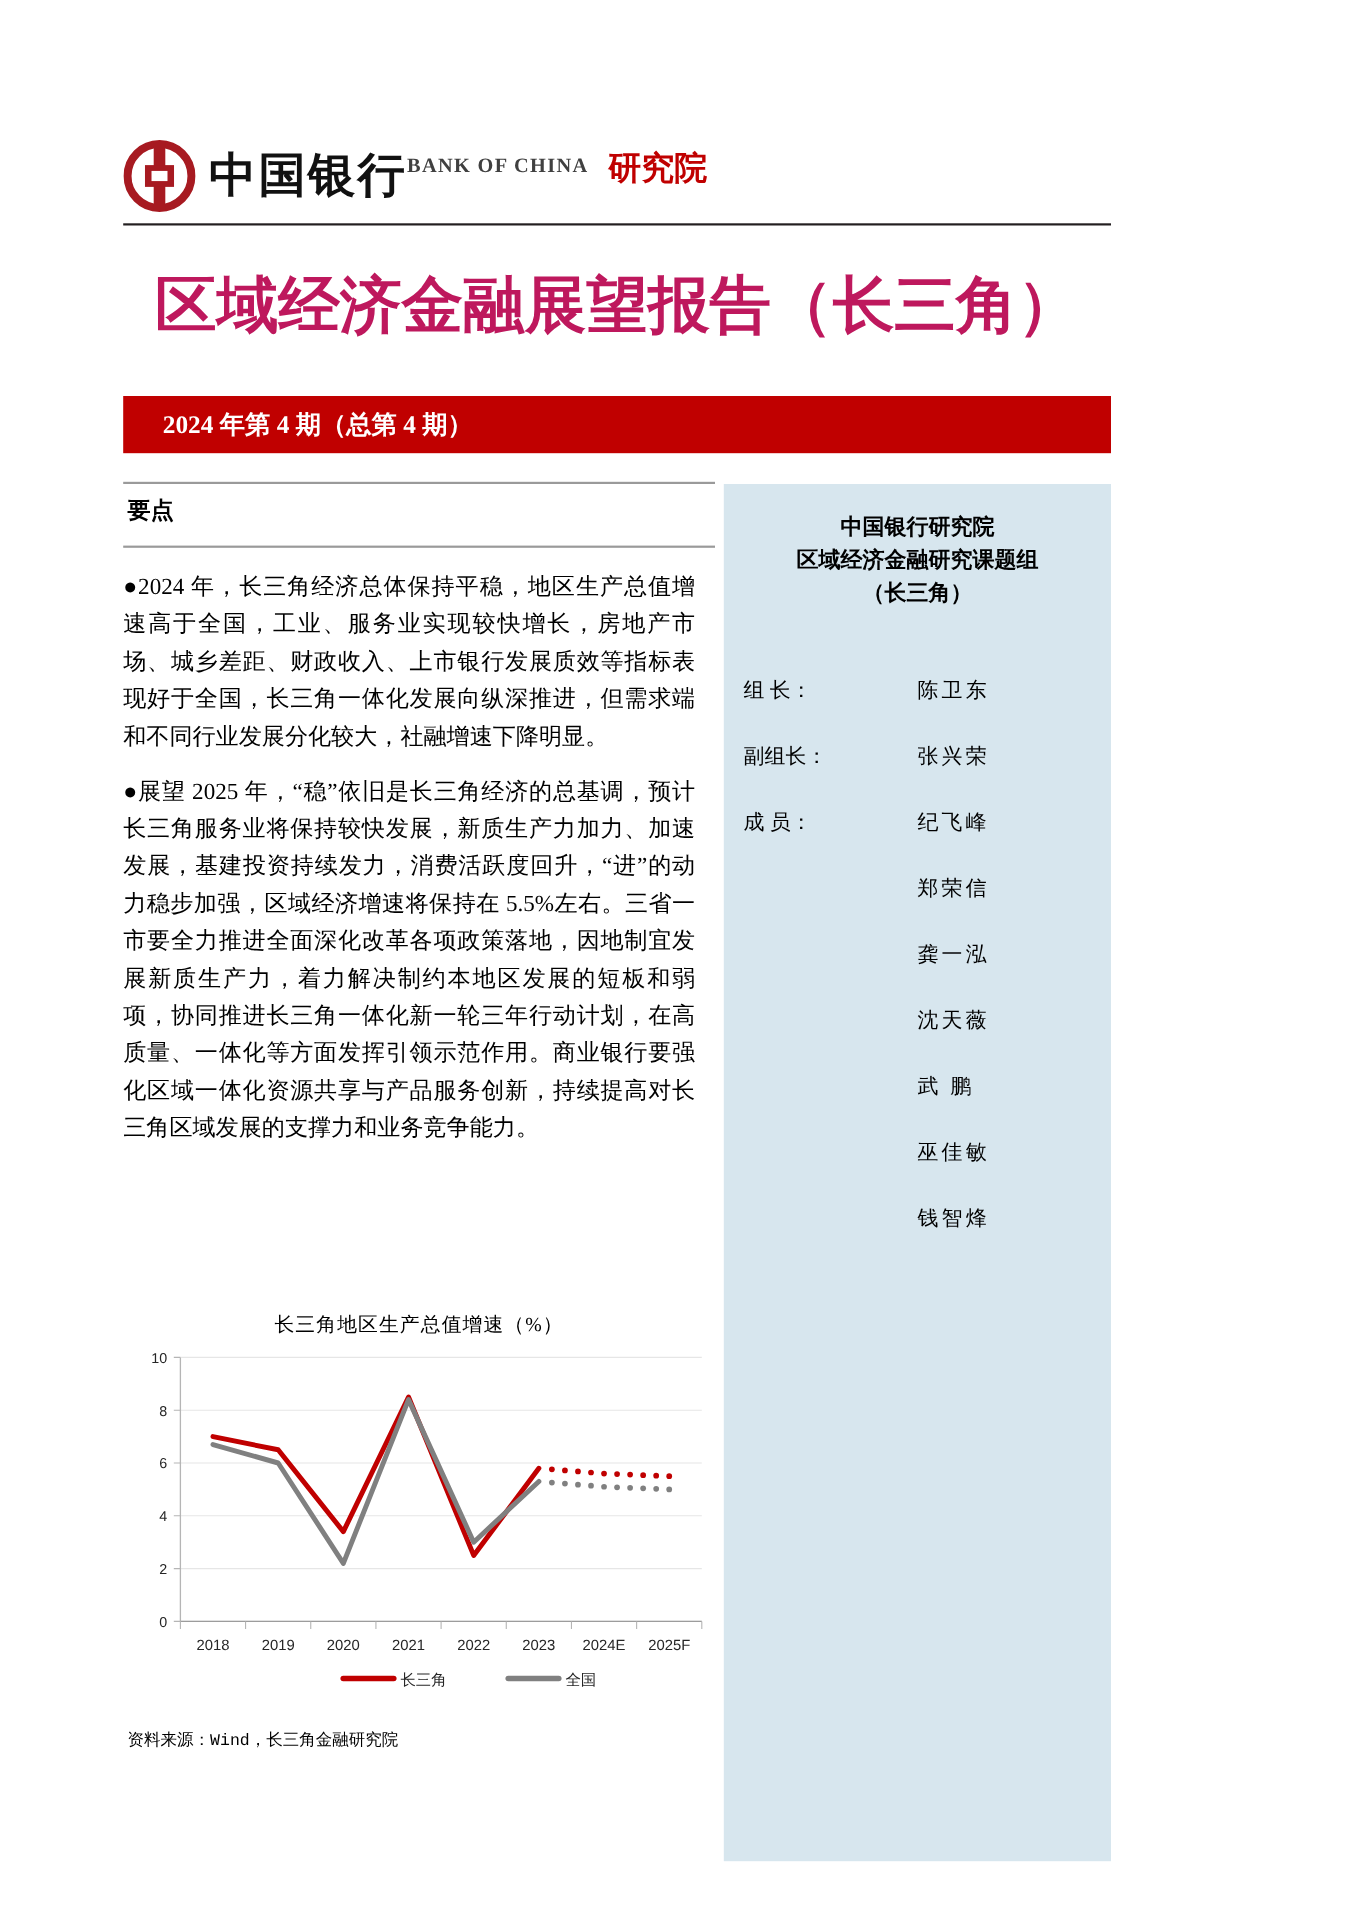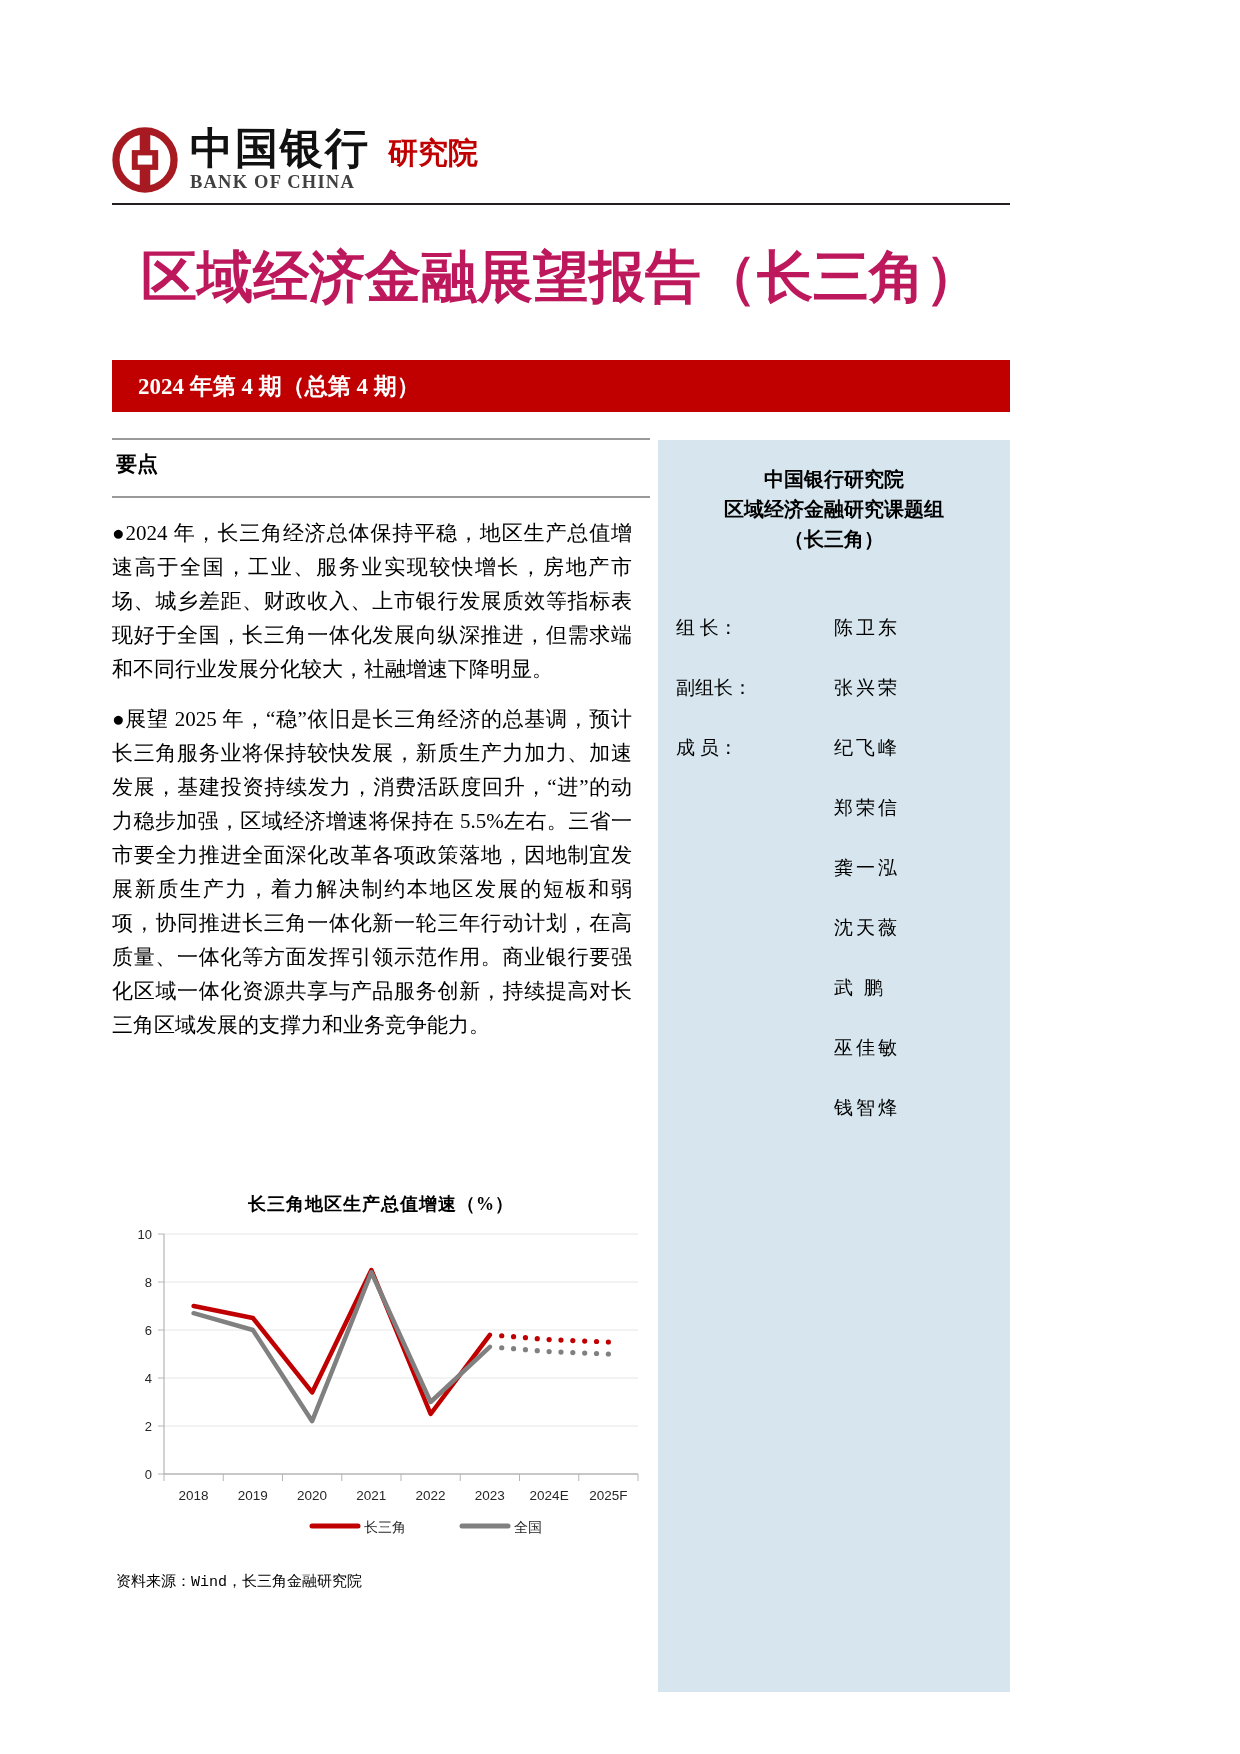--- a/index.html
+++ b/index.html
@@ -28,21 +28,21 @@
   .boc-cn{
     font-family:"Liberation Serif","DejaVu Serif",serif;
     font-size:43px;font-weight:bold;letter-spacing:2px;color:#111;
     line-height:1.0;
   }
   .boc-en{
     font-family:"Liberation Serif","DejaVu Serif",serif;
     font-size:18.5px;font-weight:bold;letter-spacing:1.2px;color:#404040;
     margin-top:2px;
   }
-  .boc-names{display:flex;flex-direction:column;justify-content:center;}
+  .boc-names{display:flex;flex-direction:row;justify-content:center;}
   .inst-name{
     font-family:"Liberation Serif","DejaVu Serif",serif;
     color:#c00000;font-weight:bold;font-size:30px;margin-left:18px;
     align-self:center;padding-bottom:14px;
   }
   .rule-top{
     position:absolute;left:112px;top:203px;width:898px;height:2px;background:#231f20;
   }
 
   
@@ -55,21 +55,21 @@
     font-size:56px;
     letter-spacing:0px;
     white-space:nowrap;
   }
 
   
   .banner{
     position:absolute;left:112px;top:360px;width:898px;height:52px;
     background:#c00000;
     display:flex;align-items:center;justify-content:space-between;
-    box-sizing:border-box;padding:0 26px;
+    box-sizing:border-box;padding:0 36px;
   }
   .banner span{
     color:#ffffff;font-weight:bold;font-size:23px;
     font-family:"Liberation Serif","DejaVu Serif",serif;
     white-space:nowrap;
   }
 
   
   .left-col{
     position:absolute;left:112px;top:438px;width:538px;
@@ -83,21 +83,21 @@
   .kp-para{
     font-size:21px;line-height:1.62;text-align:justify;
     text-justify:inter-ideograph;
     margin:0 18px 16px 0;
     font-family:"Liberation Serif","DejaVu Serif",serif;
   }
 
   
   .chart-block{position:absolute;left:112px;top:1192px;width:538px;}
   .chart-title{
-    text-align:center;font-size:18px;font-weight:bold;
+    text-align:center;font-size:18px;font-weight:normal;
     font-family:"Liberation Serif","DejaVu Serif",serif;
     letter-spacing:1px;margin-bottom:10px;
   }
   .chart-svg{display:block;margin:0 auto;}
   .chart-src{
     font-size:15px;margin-top:16px;padding-left:4px;
     font-family:"Liberation Mono","DejaVu Sans Mono",monospace;
   }
   .tick-label{font-family:"Liberation Sans","DejaVu Sans",sans-serif;font-size:13px;fill:#262626;}
   .xtick-label{font-family:"Liberation Sans","DejaVu Sans",sans-serif;font-size:13.5px;fill:#262626;}

